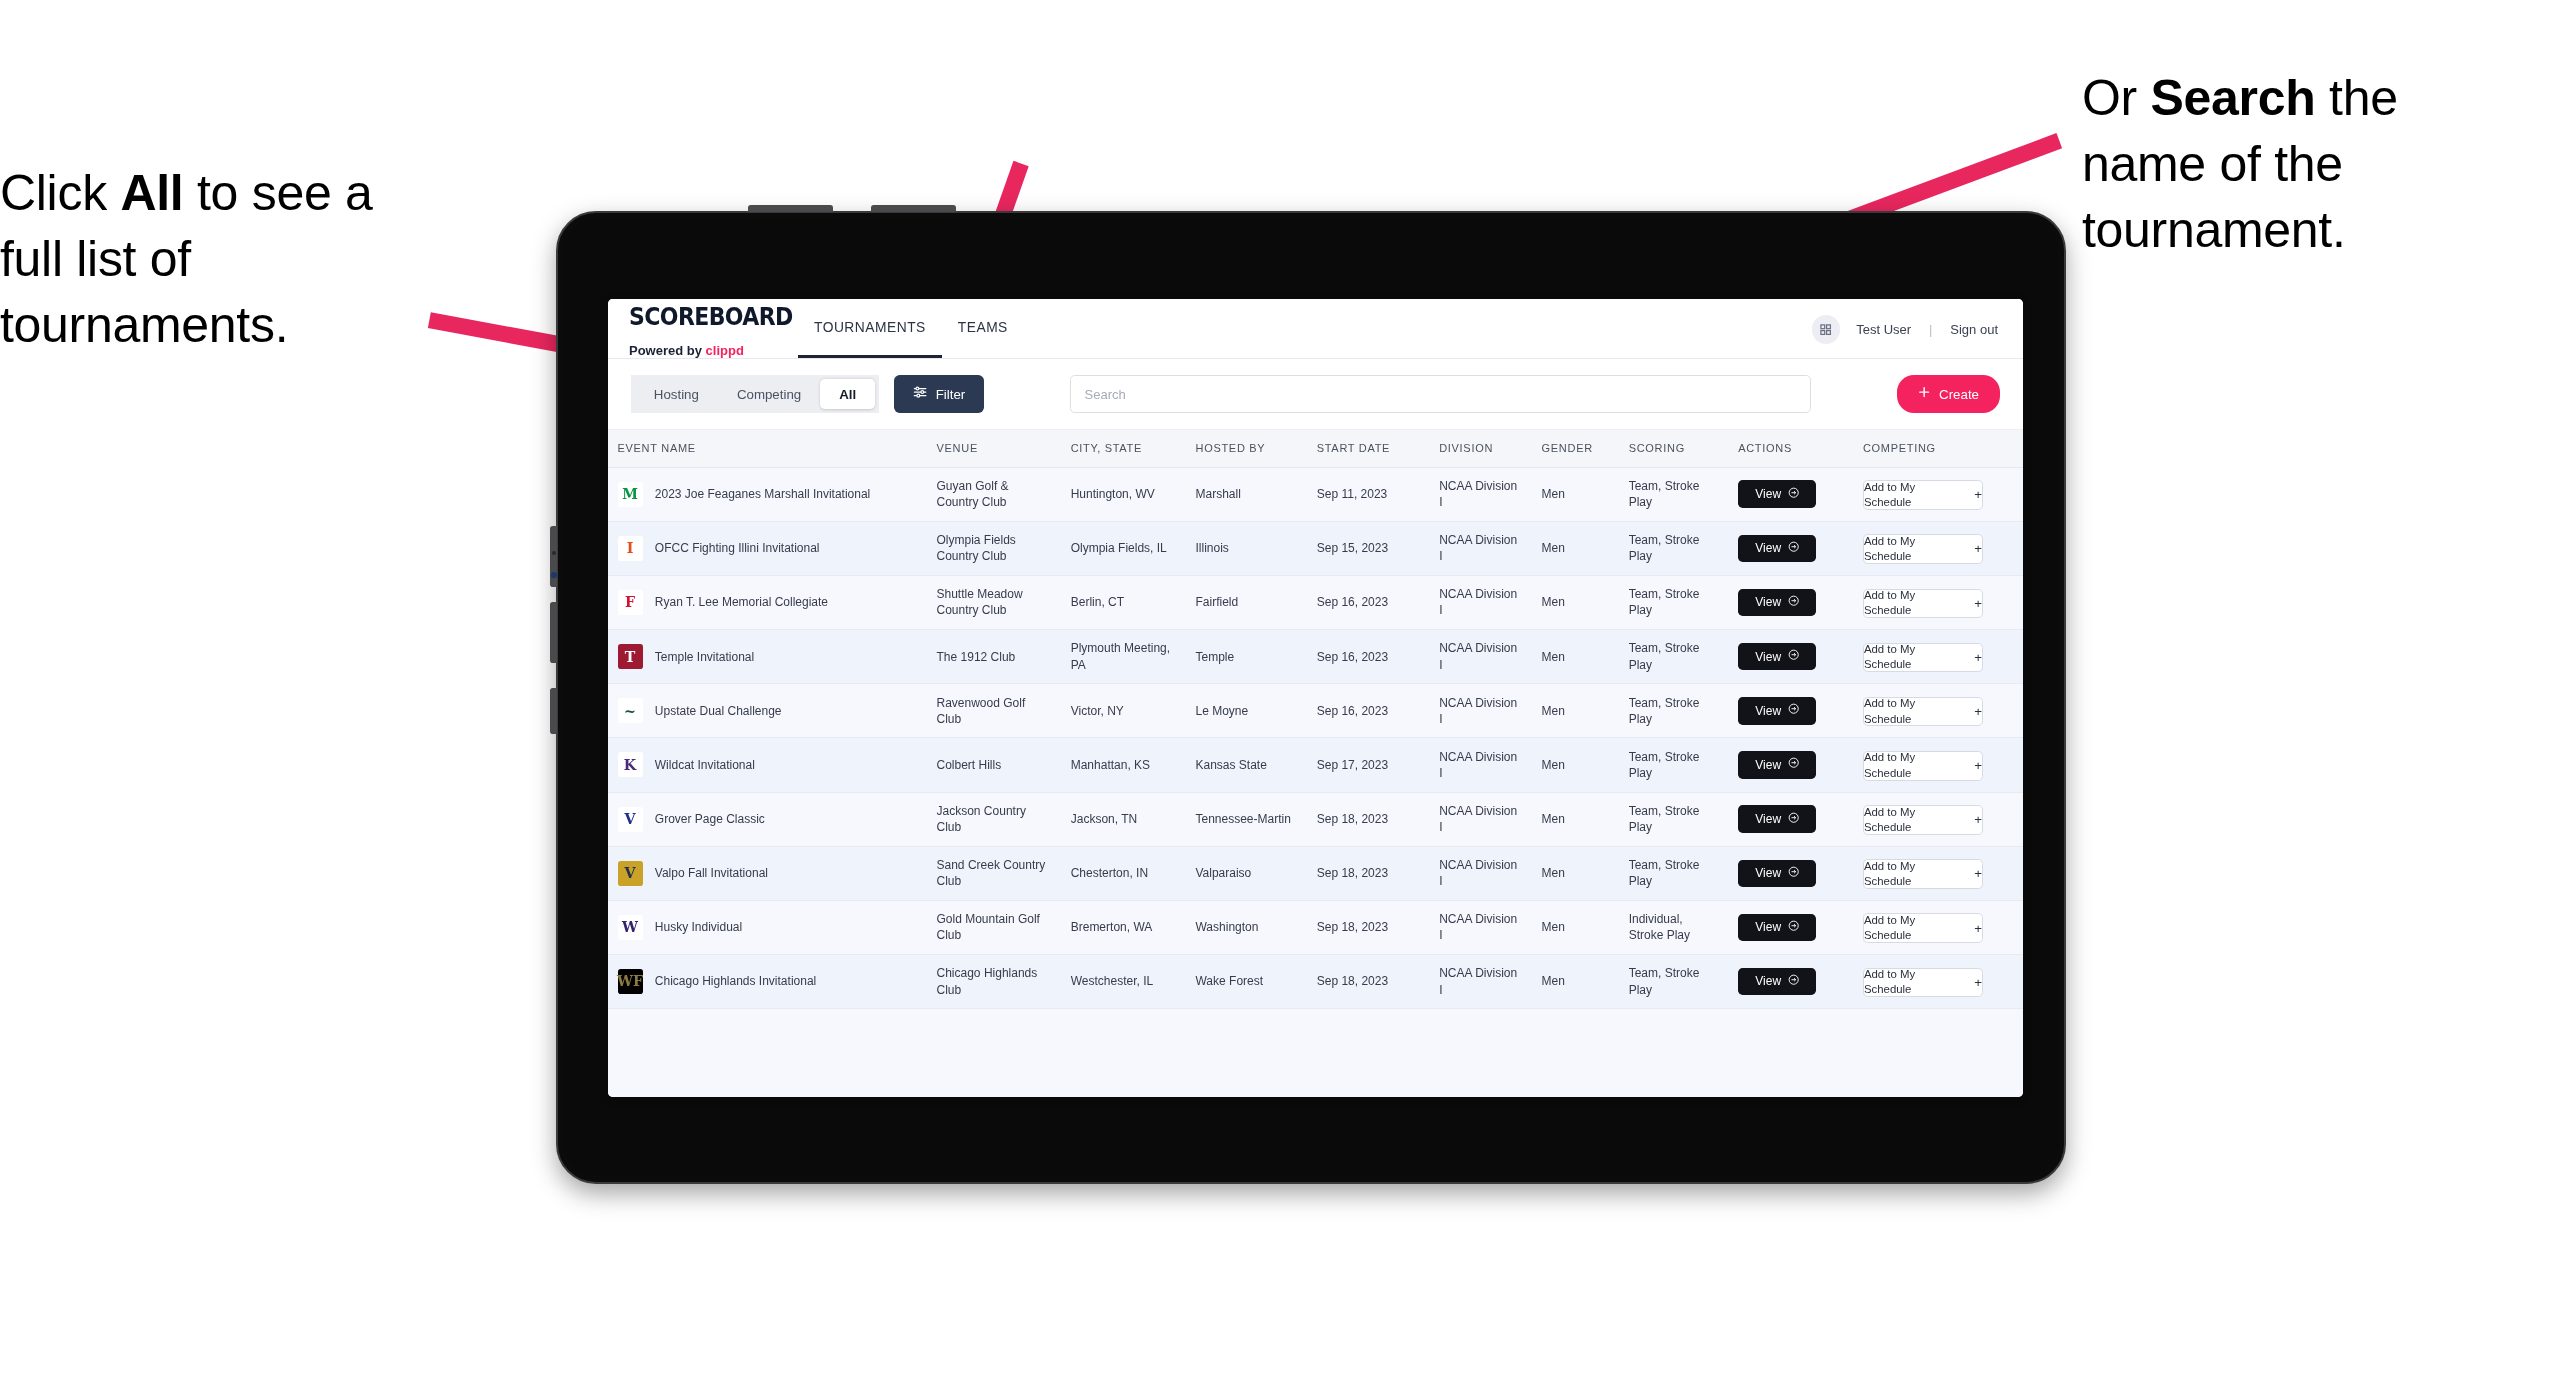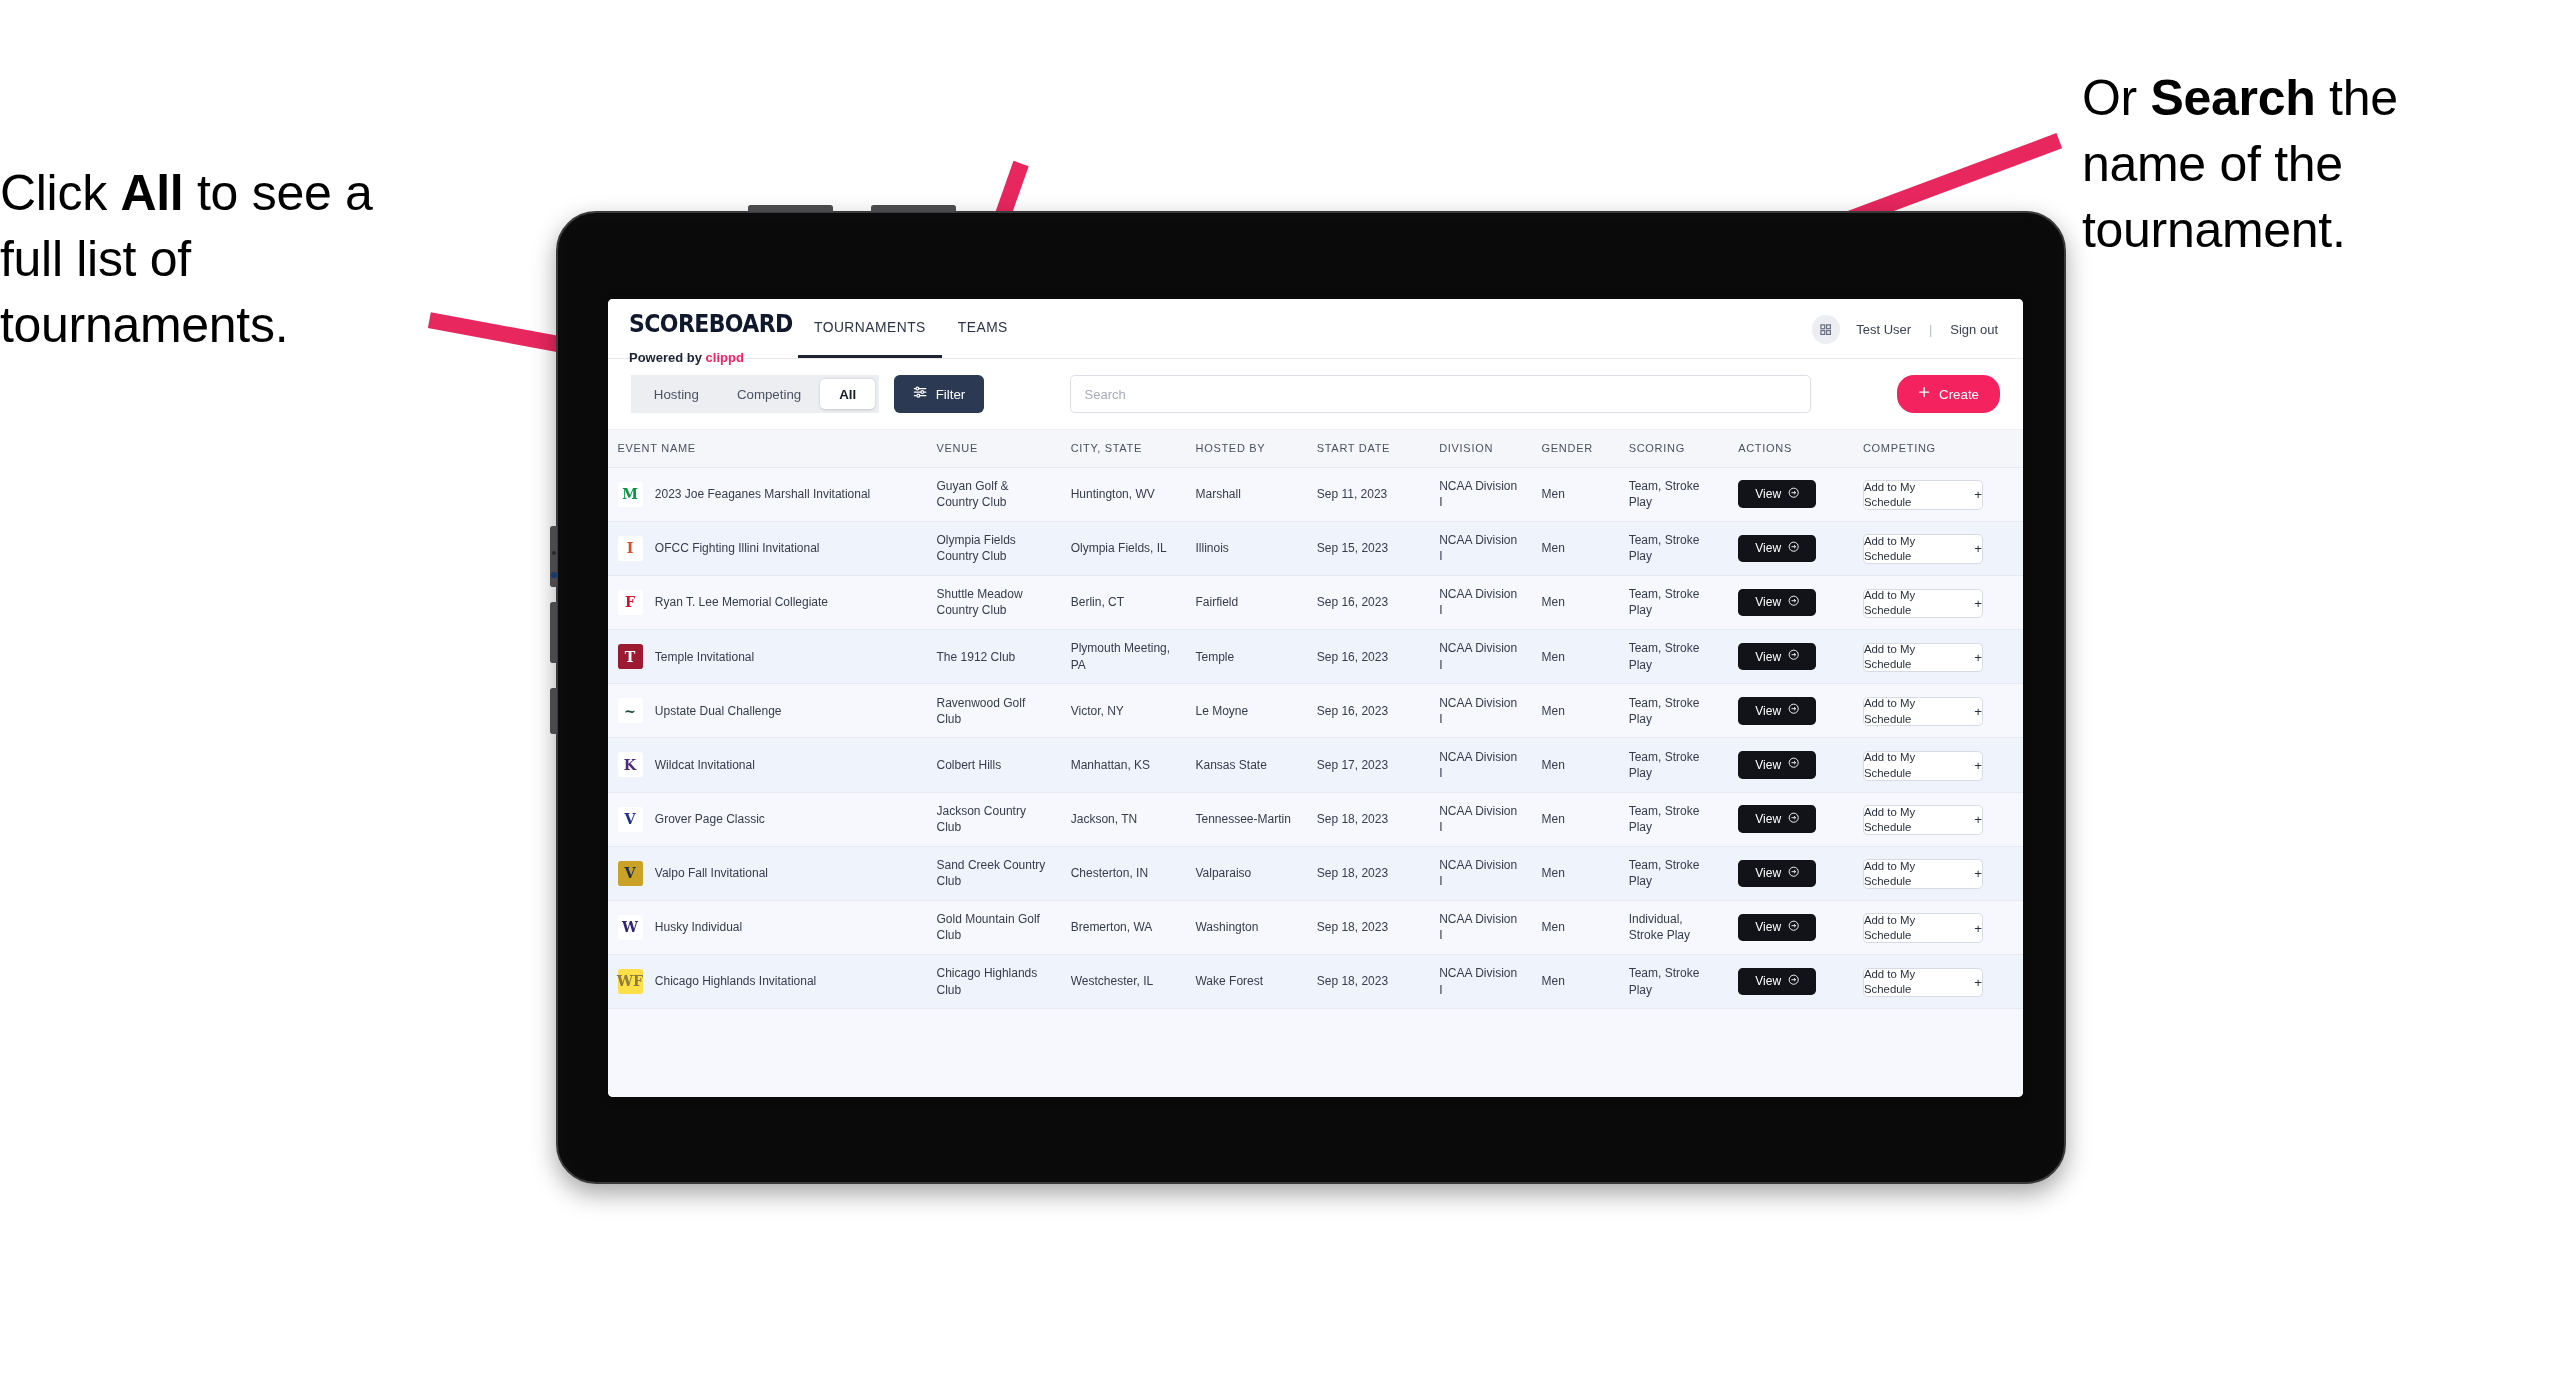--- a/index.html
+++ b/index.html
@@ -62,21 +62,21 @@
     overflow: hidden;
     box-shadow: 0 1.9px 9.5px rgba(0,0,0,0.18);
   }
 
   
   #appheader {
     position: relative; height: 59px; background:#ffffff;
     border-bottom: 0.9px solid #e8e8ee;
     display:flex; align-items:flex-start;
   }
-  #brand { padding: 12px 0 0 21px; width: 152px; }
+  #brand { padding: 5px 0 0 21px; width: 152px; }
   #brand-title {
     font-family: "DejaVu Sans", sans-serif;
     font-weight: 700; font-size: 22px; letter-spacing:-0.6px;
     color:#10182b; line-height:1;
     transform: scaleY(1.16); transform-origin: left top;
   }
   #brand-sub {
     margin-top: 17px; font-size: 13px; color:#1b2233; font-weight:600;
   }
   #brand-sub .clippd { color:#f4225f; font-weight:700; }
@@ -532,21 +532,21 @@
                     </svg></span>
                 </div></td>
               <td class="c-comp" data-name="cell-competing"><div class="add-btn" data-name="add-to-schedule-button">
                   <span data-name="add-to-schedule-label">Add to My Schedule</span>
                   <span class="plus" data-name="plus-icon">+</span>
                 </div></td>
             </tr>
             <tr data-name="table-row">
               <td class="c-name" data-name="cell-event-name">
                 <div class="evt">
-                  <span class="logo" data-name="team-logo-icon" style="background:#fde047;color:#8c7a3f">WF</span>
+                  <span class="logo" data-name="team-logo-icon" style="background:#000000;color:#8c7a3f">WF</span>
                   <span data-name="event-name-label">Chicago Highlands Invitational</span>
                 </div>
               </td>
               <td class="c-venue" data-name="cell-venue">Chicago Highlands Club</td>
               <td class="c-city" data-name="cell-city-state">Westchester, IL</td>
               <td class="c-host" data-name="cell-hosted-by">Wake Forest</td>
               <td class="c-date" data-name="cell-start-date">Sep 18, 2023</td>
               <td class="c-div" data-name="cell-division">NCAA Division I</td>
               <td class="c-gender" data-name="cell-gender">Men</td>
               <td class="c-score" data-name="cell-scoring">Team, Stroke Play</td>

